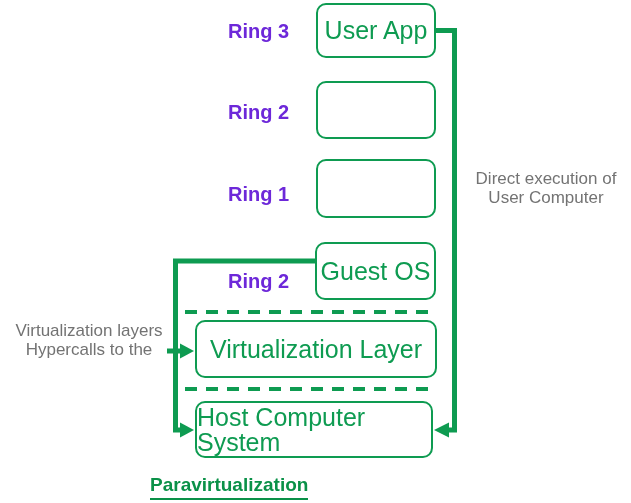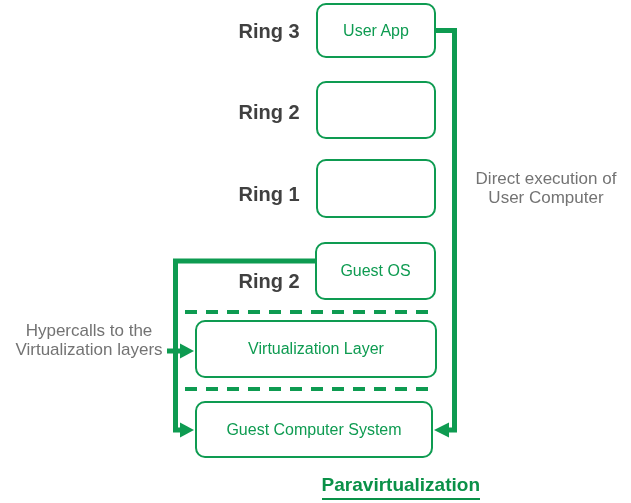--- a/index.html
+++ b/index.html
@@ -18,48 +18,48 @@
   .box {
     position: absolute;
     box-sizing: border-box;
     border: 2px solid #0e9b51;
     border-radius: 10px;
     background: #ffffff;
     display: flex;
     align-items: center;
     justify-content: center;
     color: #0e9b51;
-    font-size: 16px;
+    font-size: 25px;
     line-height: 1;
     z-index: 2;
   }
   .ring-label {
     position: absolute;
-    color: #404040;
+    color: #6d28d9;
     font-weight: bold;
     font-size: 20px;
     line-height: 20px;
     width: 82px;
-    text-align: center;
+    text-align: left;
     z-index: 3;
   }
   .annotation {
     position: absolute;
     color: #737373;
     font-size: 17px;
     line-height: 19px;
     text-align: center;
     z-index: 3;
   }
   #diagram-title {
     position: absolute;
     left: 150px;
     top: 474px;
     width: 330px;
-    text-align: right;
+    text-align: left;
     z-index: 3;
   }
   #diagram-title span {
     display: inline-block;
     color: #0a9148;
     font-weight: bold;
     font-size: 19px;
     border-bottom: 2.5px solid #0a9148;
     padding-bottom: 2px;
   }
@@ -111,30 +111,30 @@
     <span></span>
   </div>
   <div class="box" style="left:195px; top:320px; width:242px; height:58px;">
     <span>Virtualization Layer</span>
   </div>
 
   <div class="box" style="left:315px; top:242px; width:121px; height:58px;">
     <span>Guest OS</span>
   </div>
   <div class="box" style="left:195px; top:401px; width:238px; height:57px;">
-    <span>Guest Computer System</span>
+    <span>Host Computer System</span>
   </div>
 
   <div class="annotation" style="left:462px; top:169px; width:168px;">
     <div>Direct execution of</div>
     <div>User Computer</div>
   </div>
   <div class="annotation" style="left:3px; top:321px; width:172px;">
+    <div>Virtualization layers</div>
     <div>Hypercalls to the</div>
-    <div>Virtualization layers</div>
   </div>
 
   <div id="diagram-title">
     <span>Paravirtualization</span>
   </div>
 
   <svg id="connector-layer" viewBox="0 0 631 503">
 
     <line class="dashed" x1="185" y1="312" x2="433" y2="312"></line>
 

